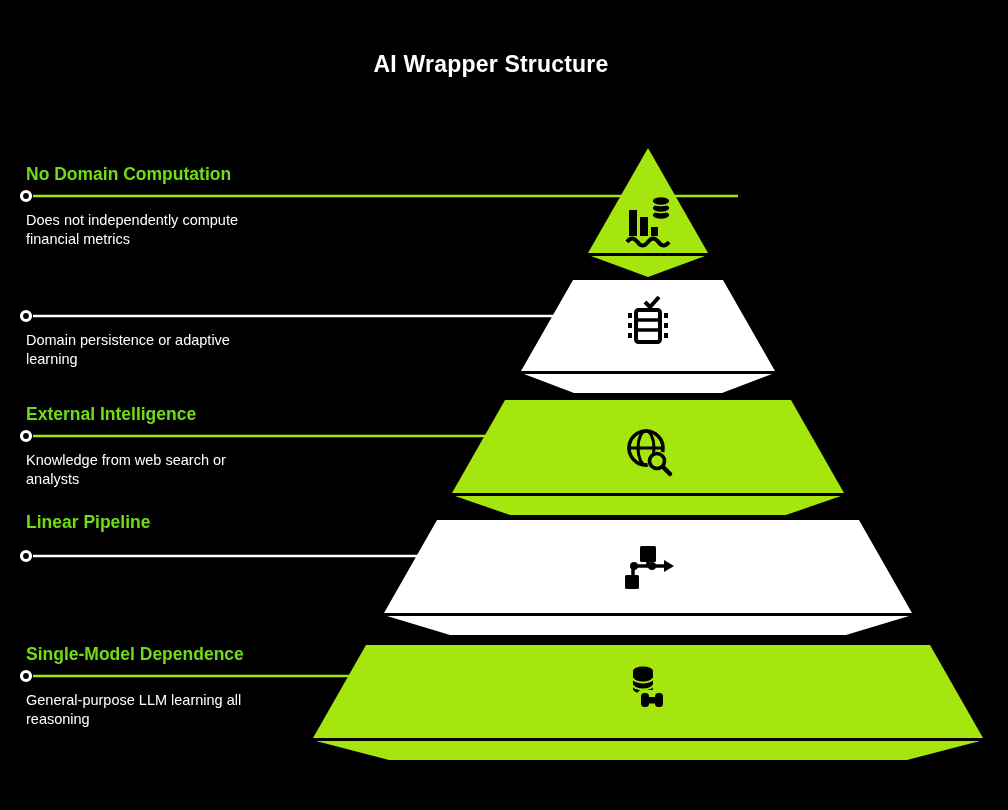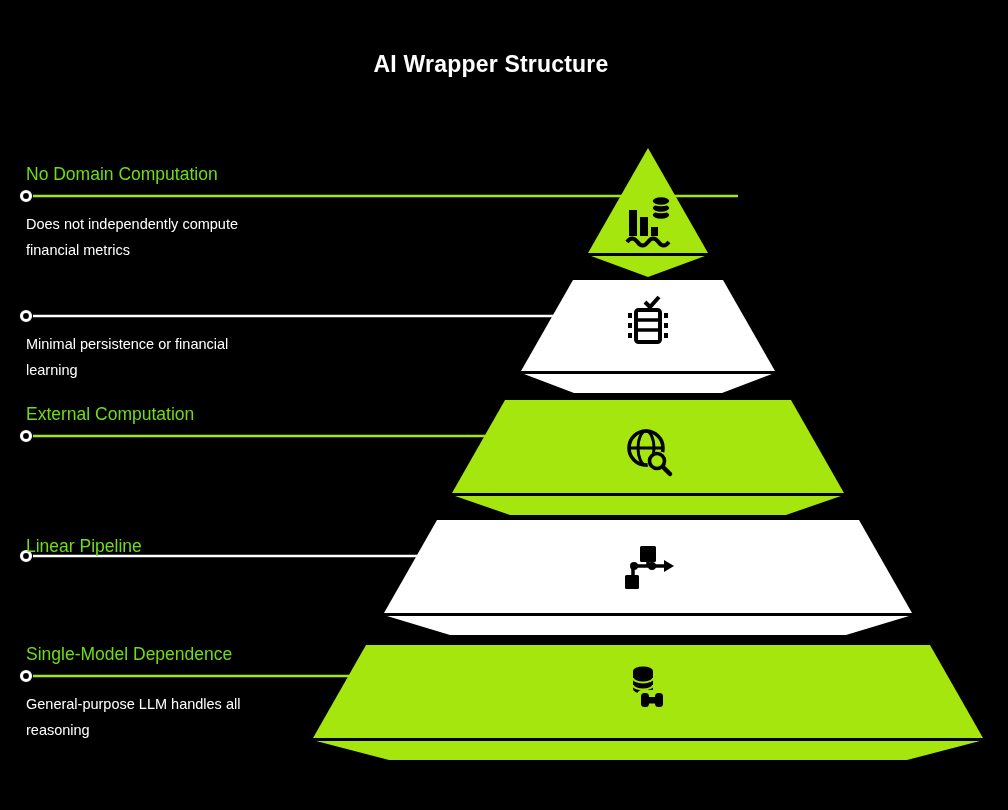--- a/index.html
+++ b/index.html
@@ -9,26 +9,26 @@
     font-family:"Liberation Sans", sans-serif;
   }
   .stage{position:absolute;inset:0;width:816px;height:810px;}
   .page-title{
     position:absolute;top:51px;left:0;width:982px;text-align:center;
     font-size:23px;font-weight:bold;color:var(--title_white,#fff);
     letter-spacing:.2px;
   }
   .level-heading{
     position:absolute;left:26px;width:420px;
-    font-size:17.5px;font-weight:normal;line-height:21px;
+    font-size:17.5px;font-weight:bold;line-height:21px;
     color:var(--accent_green,#70dc16);
   }
   .level-desc{
     position:absolute;left:26px;width:256px;
-    font-size:14.5px;line-height:26px;
+    font-size:14.5px;line-height:19px;
     color:var(--body_white,#fff);
   }
   .icon{color:var(--icon_black,#000);}
   svg{display:block;}
 </style>
 </head>
 <body>
 
 <div class="stage">
 
@@ -121,22 +121,23 @@
         <rect x="646" y="697" width="12" height="6.5" fill="currentColor"></rect>
       </g>
     </g>
   </svg>
 
   <div class="page-title">AI Wrapper Structure</div>
 
   <div class="level-heading" style="top:164px">No Domain Computation</div>
   <div class="level-desc" style="top:211px">Does not independently compute financial metrics</div>
 
-  <div class="level-desc" style="top:331px">Minimal persistence or financial learning</div>
+  <div class="level-desc" style="top:331px">Domain persistence or adaptive learning</div>
 
-  <div class="level-heading" style="top:404px">External Computation</div>
+  <div class="level-heading" style="top:404px">External Intelligence</div>
+  <div class="level-desc" style="top:451px">Knowledge from web search or analysts</div>
 
-  <div class="level-heading" style="top:536px">Linear Pipeline</div>
+  <div class="level-heading" style="top:512px">Linear Pipeline</div>
 
   <div class="level-heading" style="top:644px">Single-Model Dependence</div>
-  <div class="level-desc" style="top:691px">General-purpose LLM handles all reasoning</div>
+  <div class="level-desc" style="top:691px">General-purpose LLM learning all reasoning</div>
 
 </div>
 
 </body></html>

